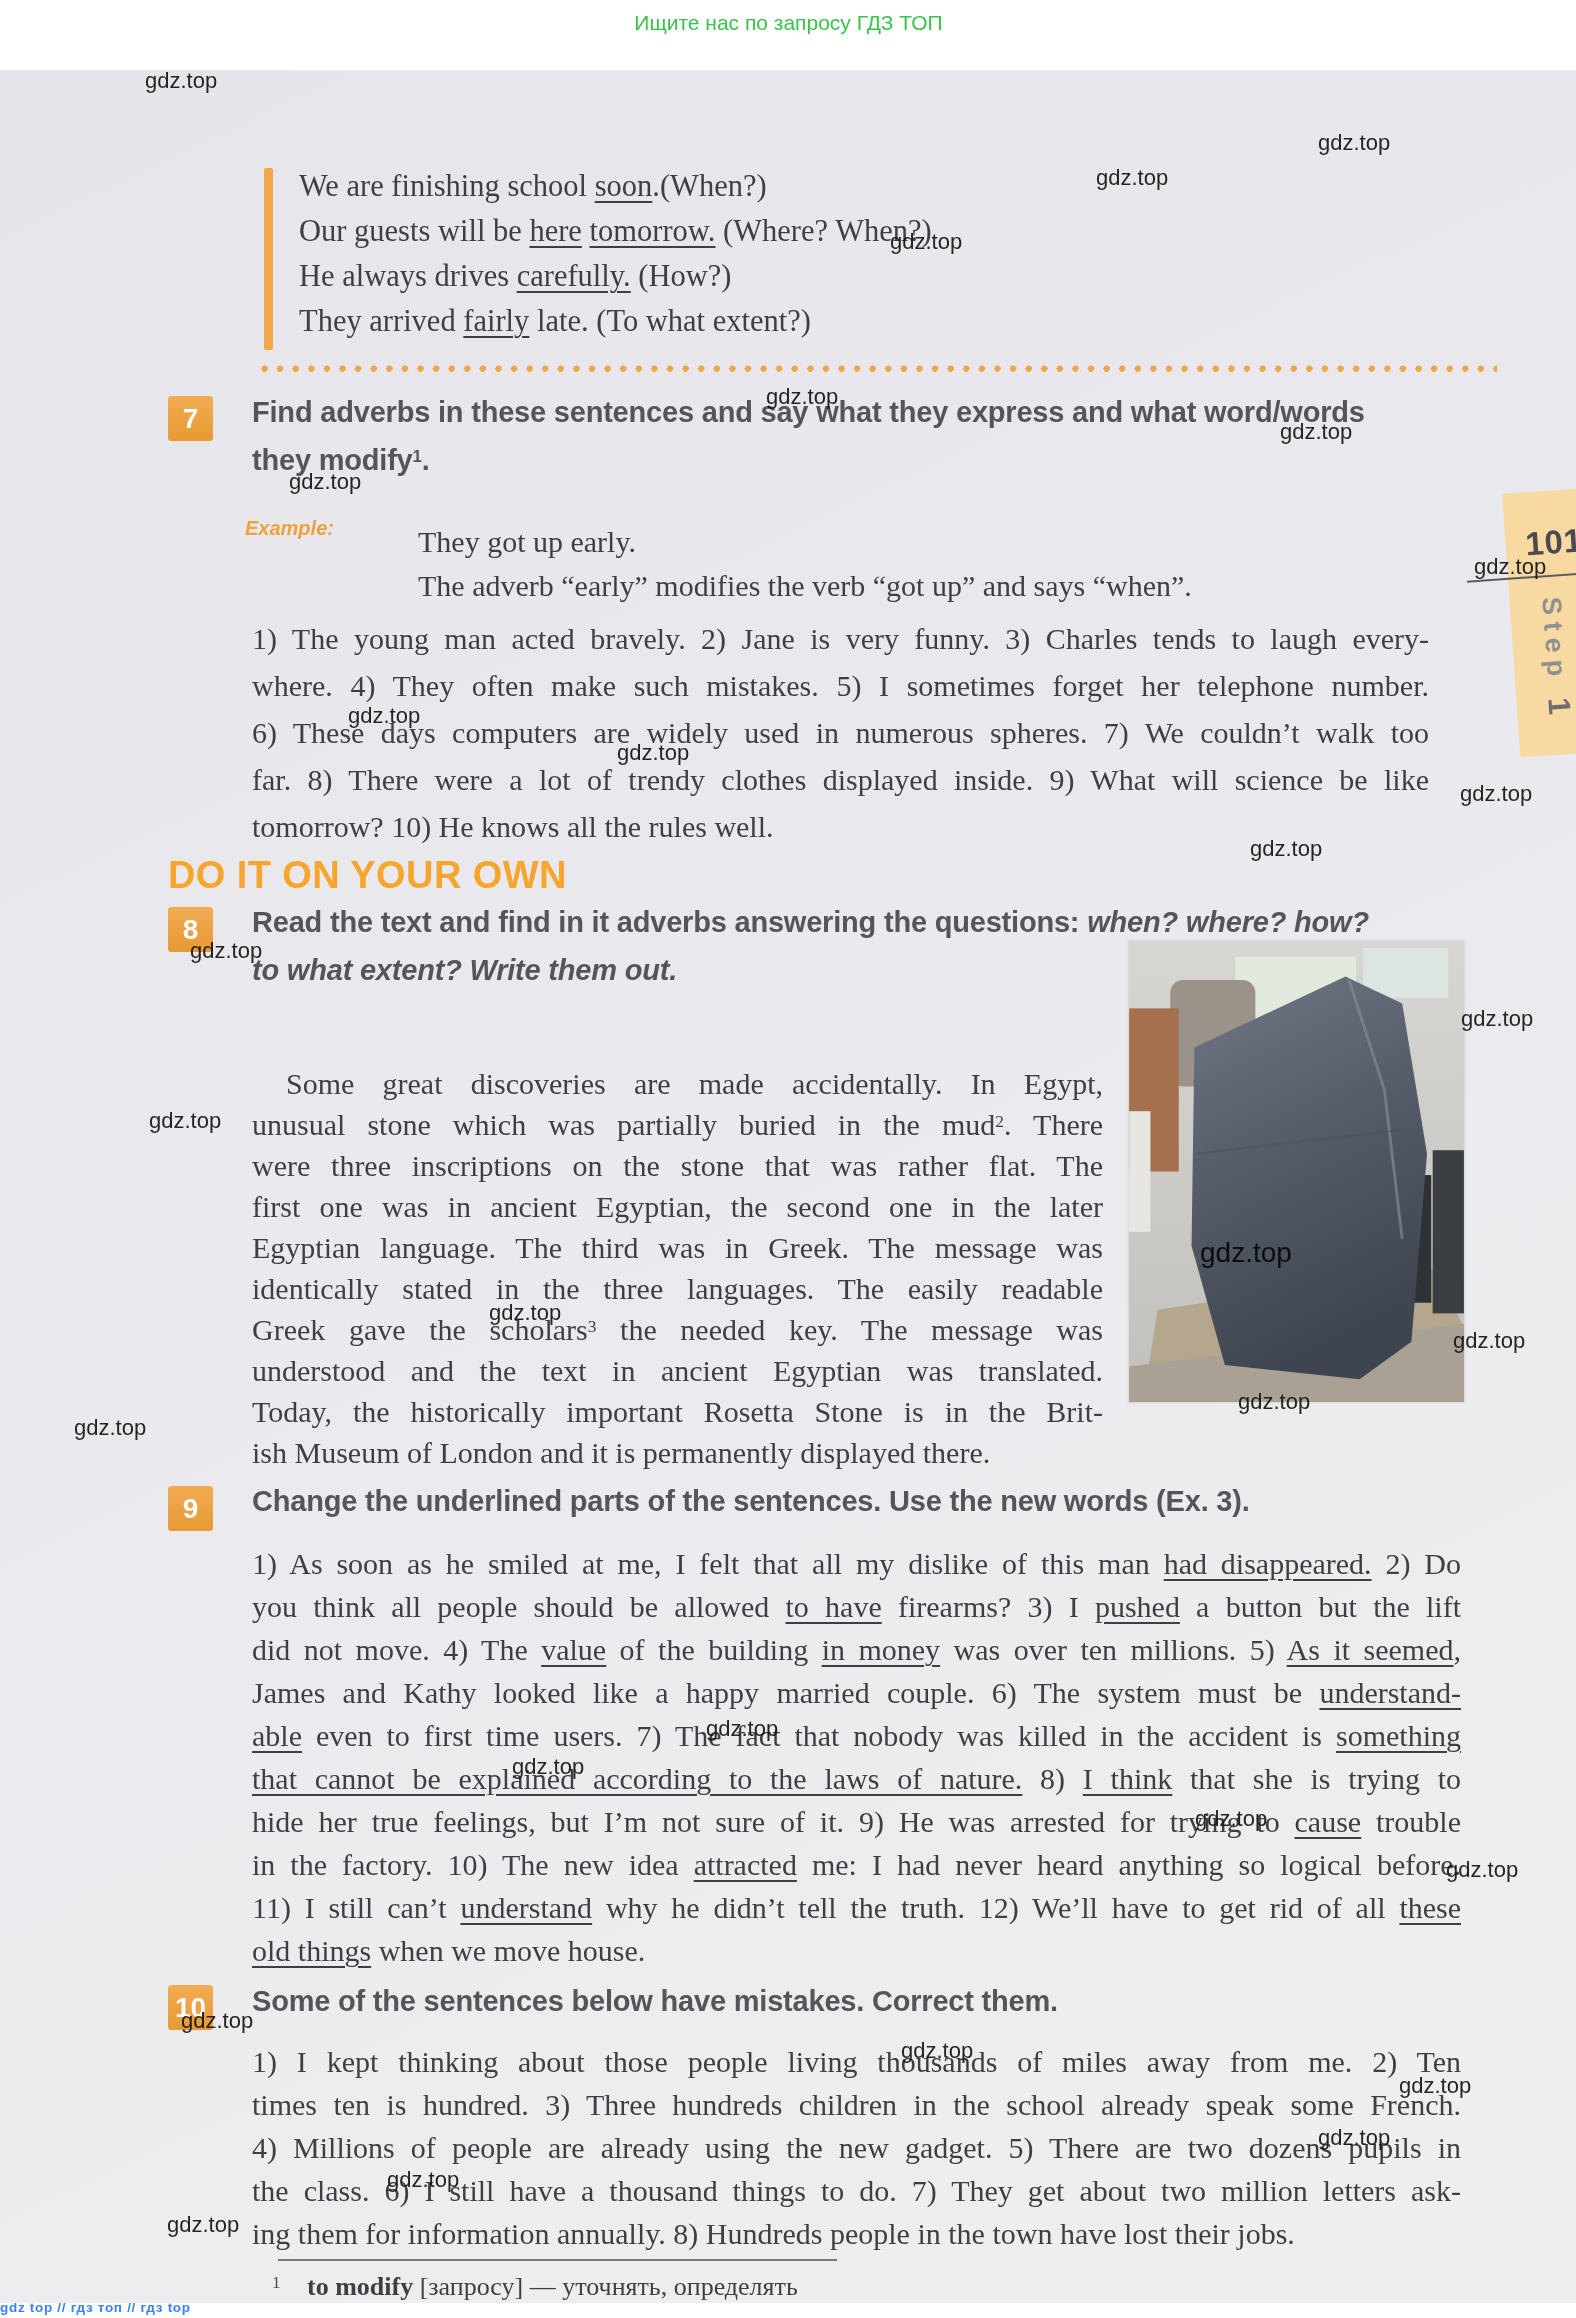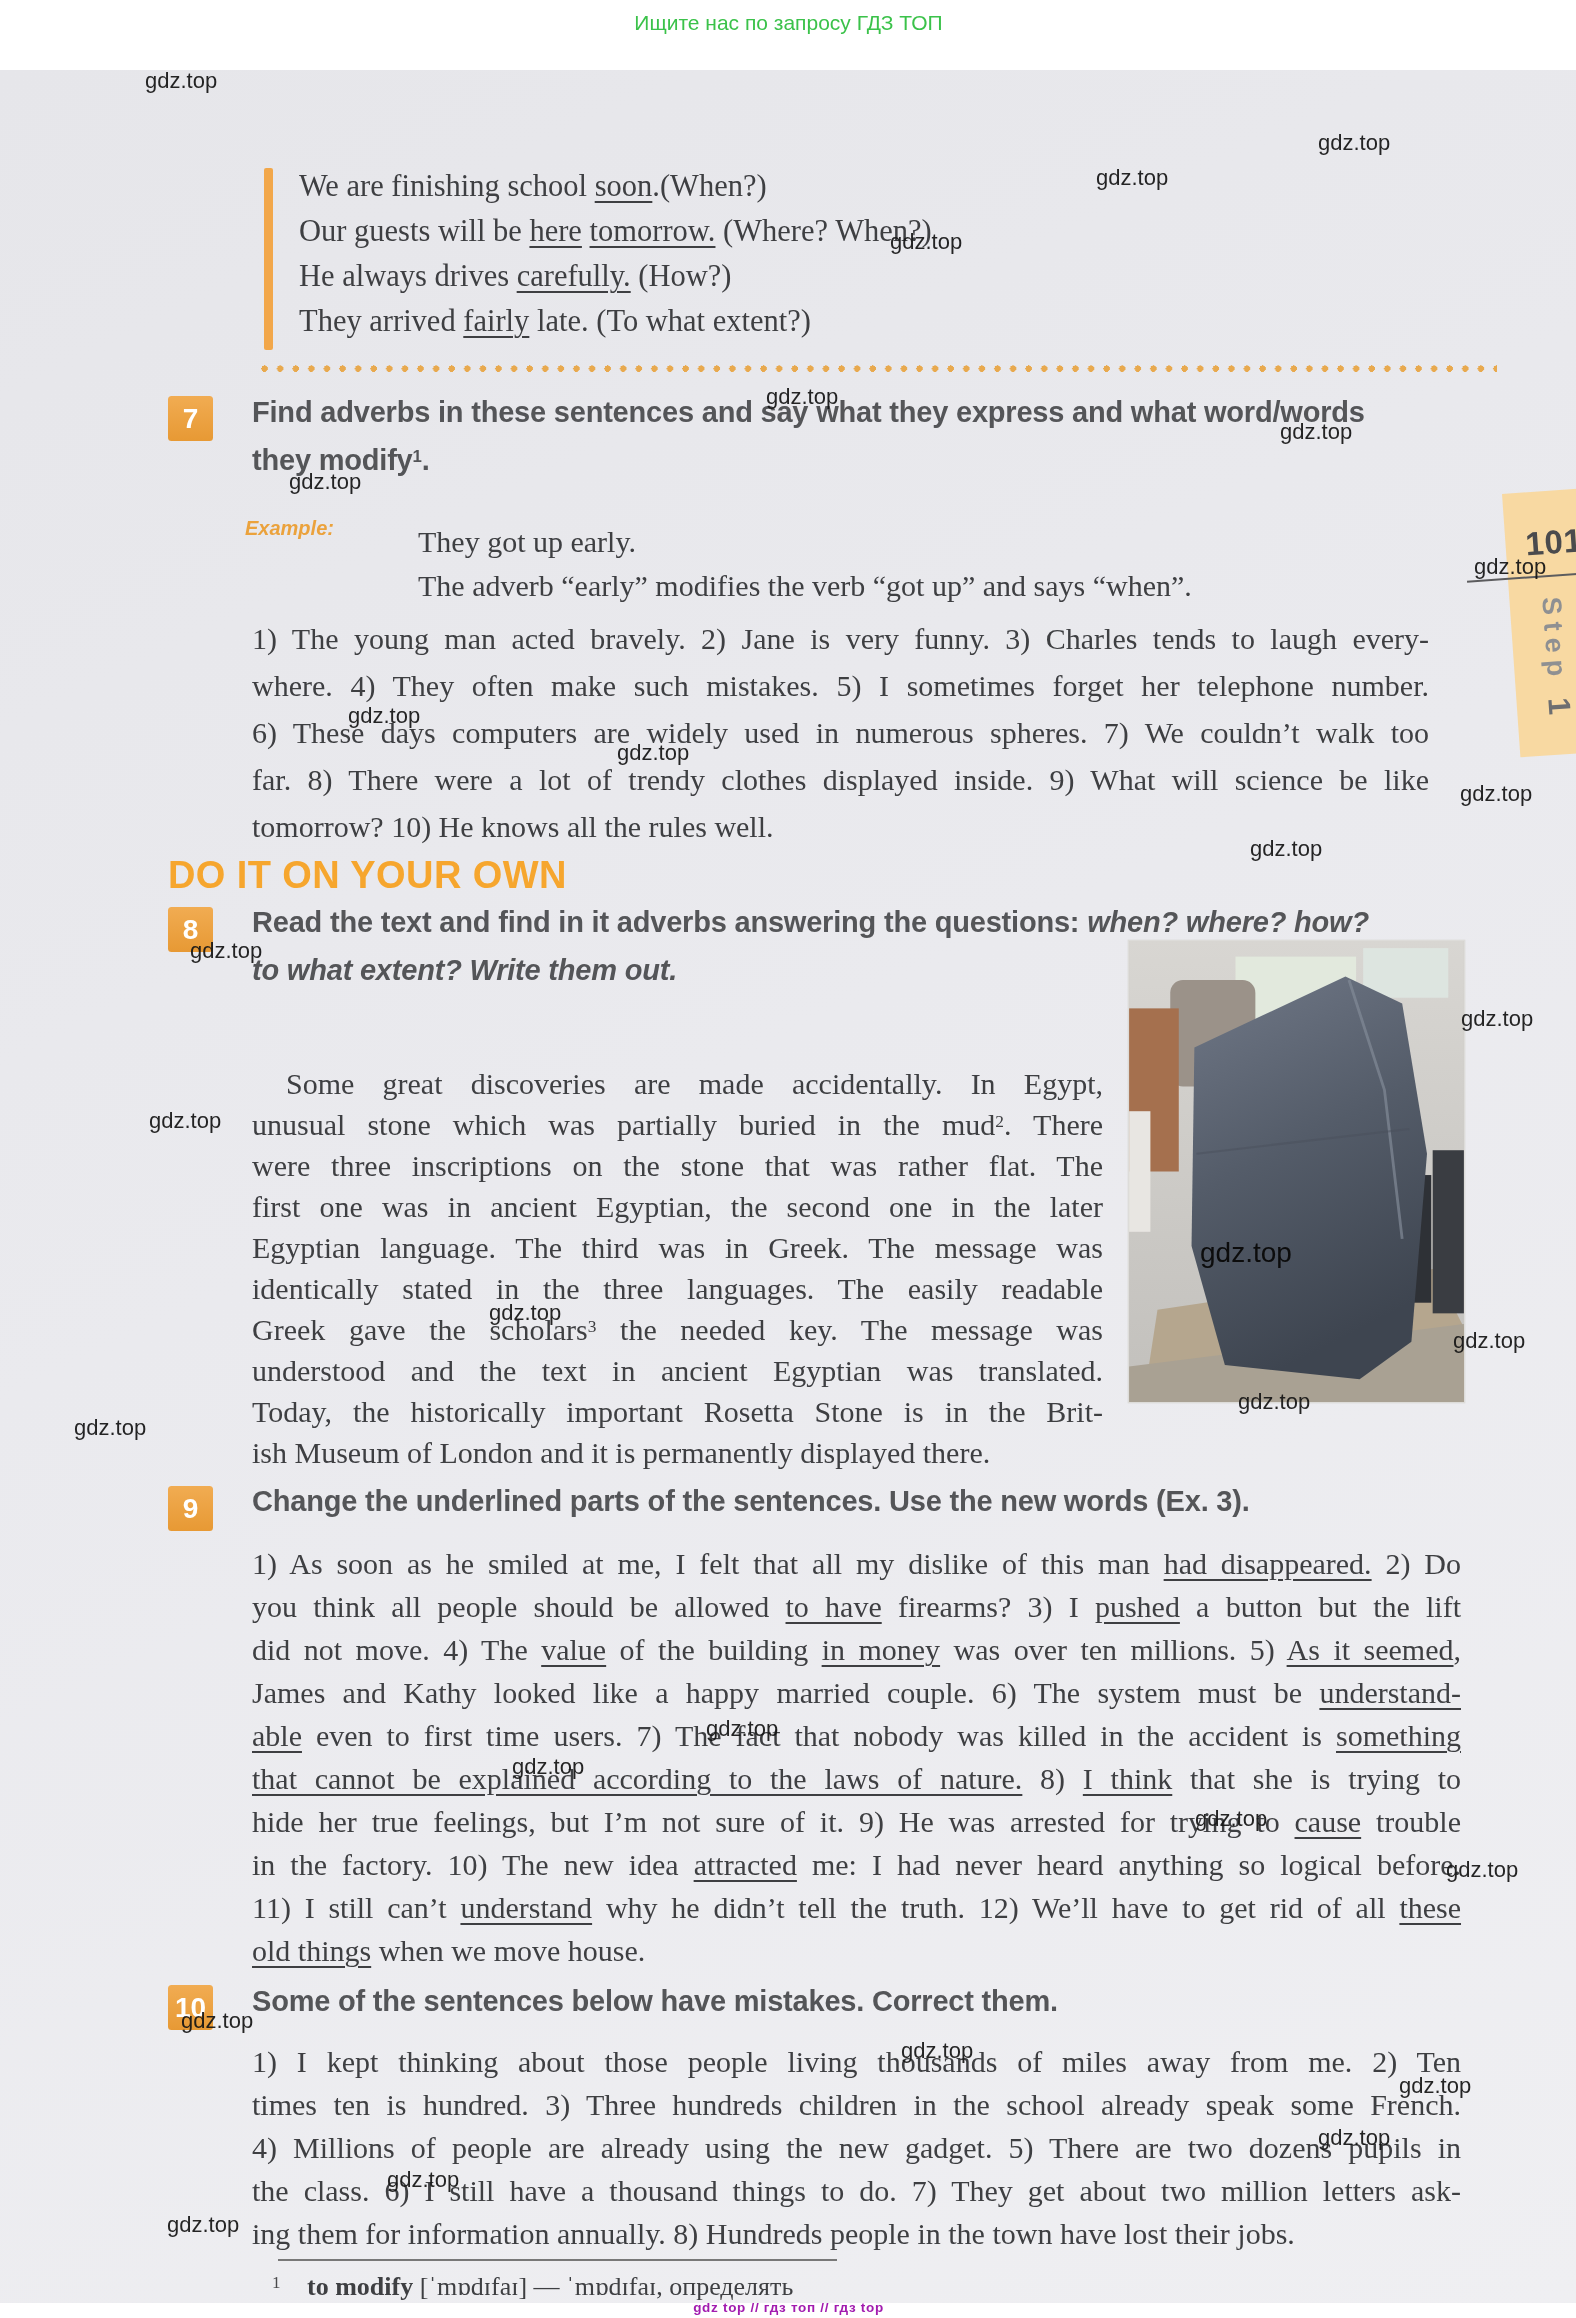--- a/index.html
+++ b/index.html
@@ -10,22 +10,22 @@
   .paper{
     position:absolute;left:0;top:70px;width:1577px;height:2233px;
     background:linear-gradient(155deg,#e6e6ea 0%,#eaeaee 45%,#efeff2 100%);
     overflow:hidden;
   }
   .promo{
     position:absolute;top:11.3px;left:0;width:100%;text-align:center;
     font-size:21px;color:#3bc24a;font-weight:400;
   }
   .footer-line{
-    position:absolute;left:0;top:2300px;width:100%;text-align:center;
-    font-size:13.5px;color:#a21caf;font-weight:700;letter-spacing:0.7px;
+    position:absolute;left:0;top:2300px;width:100%;text-align:left;
+    font-size:13.5px;color:#3b82f6;font-weight:700;letter-spacing:0.7px;
   }
   
   .wm{
     position:absolute;font-family:"Liberation Sans",sans-serif;
     font-size:22px;color:#151515;white-space:nowrap;opacity:.93;z-index:50;
   }
   
   .serif{font-family:"Liberation Serif","DejaVu Serif",serif;color:#3e3f42;}
   .tline{min-height:1em;}
   .jline{text-align:justify;text-align-last:justify;text-justify:inter-word;}
@@ -204,21 +204,21 @@
       <div class="tline jline"><span>times ten is hundred. 3) Three hundreds children in the school already speak some French.</span></div>
       <div class="tline jline"><span>4) Millions of people are already using the new gadget. 5) There are two dozens pupils in</span></div>
       <div class="tline jline"><span>the class. 6) I still have a thousand things to do. 7) They get about two million letters ask-</span></div>
       <div class="tline"><span>ing them for information annually. 8) Hundreds people in the town have lost their jobs.</span></div>
     </div>
 
   <div class="fn-rule"></div>
   <div class="footnotes serif">
     <div class="fn-row">
       <span class="fn-num">1</span>
-      <span><span class="b">to modify</span><span> [ˈmɒdɪfaɪ] — ˈmɒdɪfaɪ, определять</span></span>
+      <span><span class="b">to modify</span><span> [запросу] — уточнять, определять</span></span>
     </div>
 
   </div>
 
   <div class="tab">
     <div class="tab-num">101</div>
     <div class="tab-rule"></div>
     <div class="tab-step">
       <span>Step</span>
       <span class="num">1</span>

